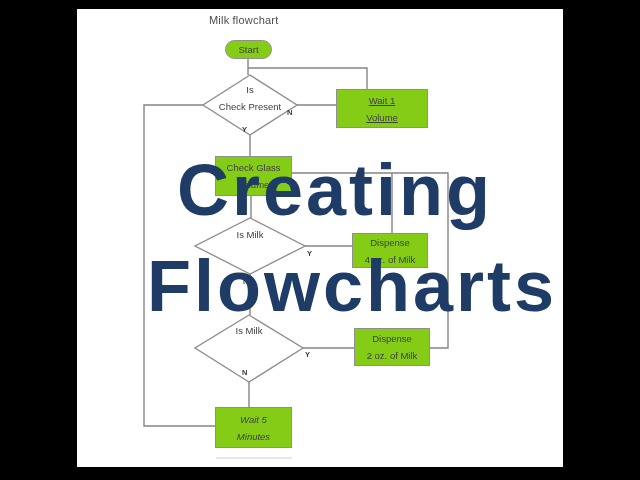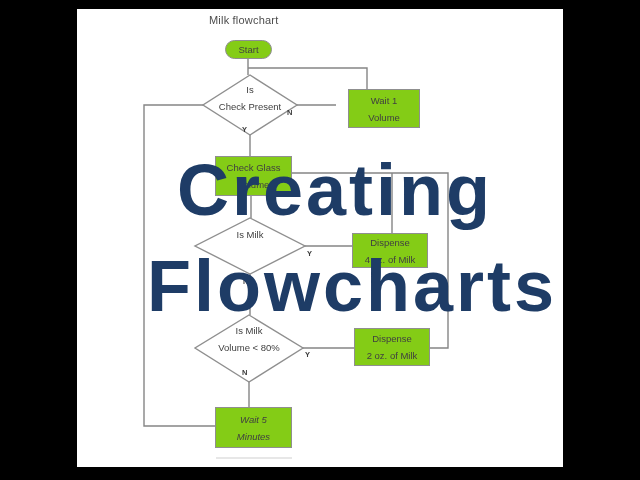--- a/index.html
+++ b/index.html
@@ -54,42 +54,41 @@
 
   <div class="node terminator" style="left:225px; top:40px; width:47px; height:19px;">
     <span>Start</span>
   </div>
 
   <div class="dtext" style="left:200px; top:81px; width:100px;">
     <div>Is</div>
     <div>Check Present</div>
   </div>
 
-  <div class="node" style="left:348px; top:89px; width:72px; height:39px;">
+  <div class="node" style="left:336px; top:89px; width:92px; height:39px;text-decoration:underline;">
     <div>Wait 1</div>
     <div>Volume</div>
   </div>
 
   <div class="node" style="left:215px; top:156px; width:77px; height:40px;">
     <div>Check Glass</div>
     <div>Volume</div>
   </div>
 
   <div class="dtext" style="left:190px; top:226px; width:120px;">
     <div>Is Milk</div>
   </div>
 
   <div class="node" style="left:352px; top:233px; width:76px; height:35px;">
     <div>Dispense</div>
     <div>4 oz. of Milk</div>
   </div>
 
   <div class="dtext" style="left:189px; top:322px; width:120px;">
     <div>Is Milk</div>
-    <div>Volume &lt; 80%</div>
   </div>
 
   <div class="node" style="left:354px; top:328px; width:76px; height:38px;">
     <div>Dispense</div>
     <div>2 oz. of Milk</div>
   </div>
 
   <div class="node" style="left:215px; top:407px; width:77px; height:41px;font-style:italic;">
     <div>Wait 5</div>
     <div>Minutes</div>

